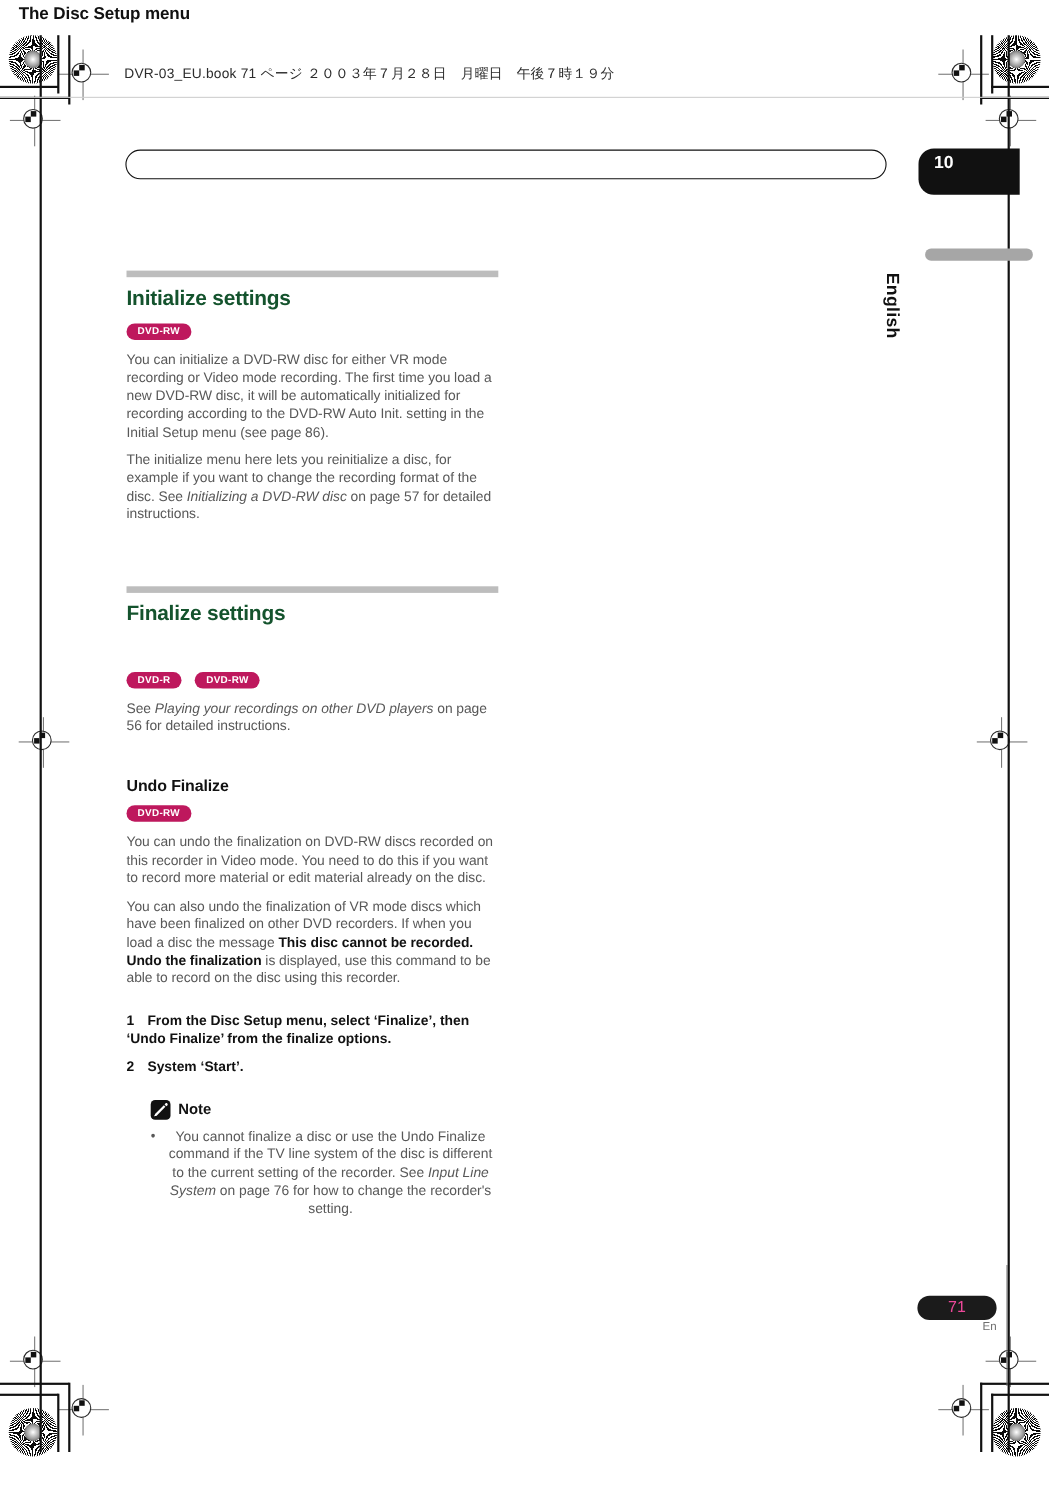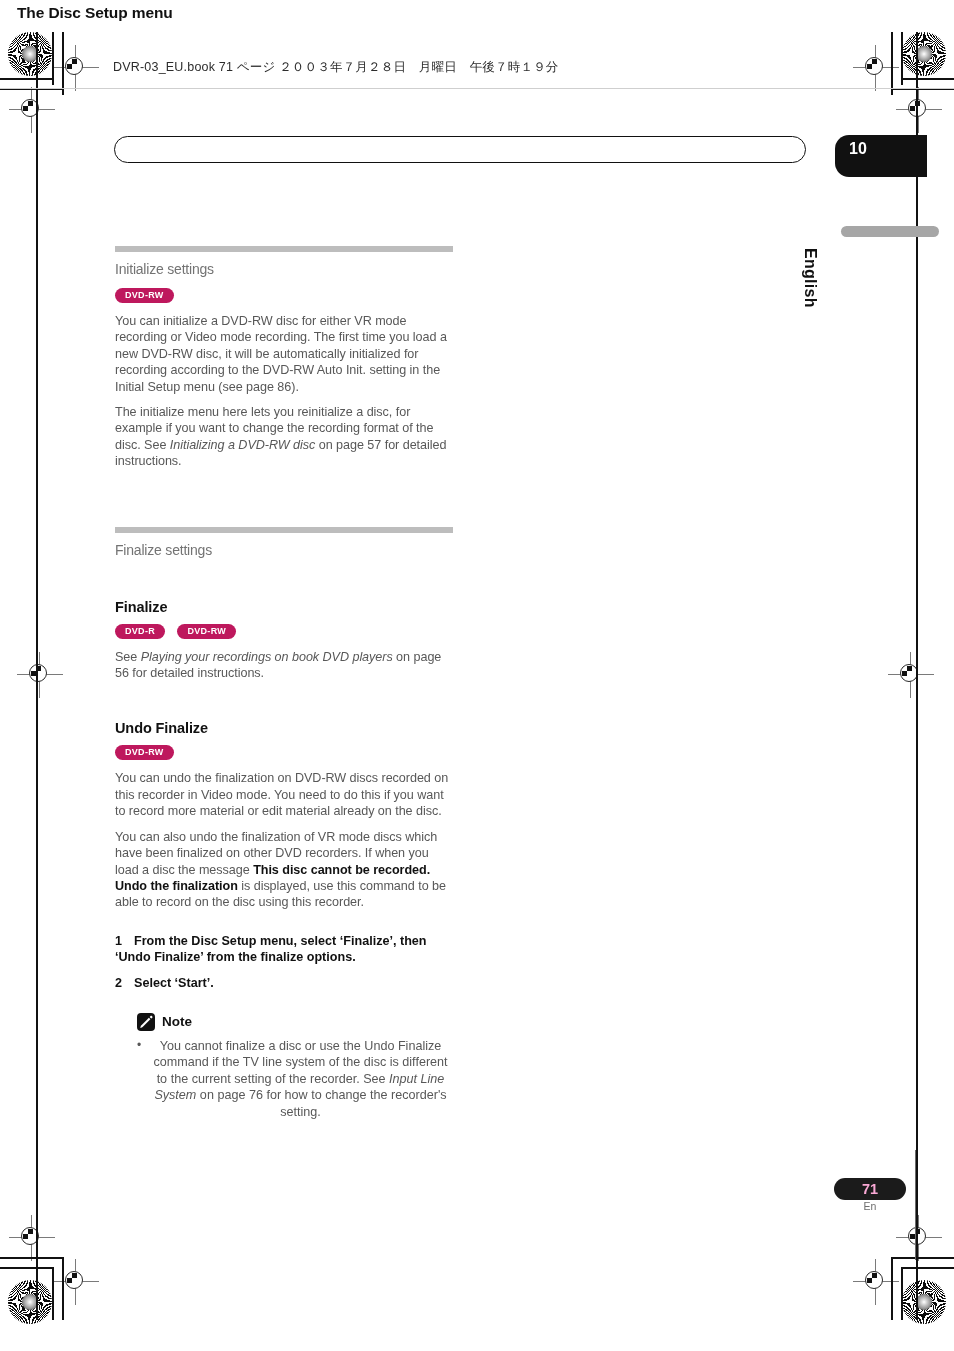--- a/index.html
+++ b/index.html
@@ -169,53 +169,53 @@
     left: 834px;
     top: 1178px;
     width: 72px;
     height: 22px;
     background: #1b1b1b;
     border-radius: 11px;
   }
   .pagenum-pill span {
     display: block;
     text-align: center;
-    color: #f9a8d4;
+    color: #ec4899;
     font-size: 14.5px;
-    font-weight: bold;
+    font-weight: normal;
     line-height: 22px;
   }
   .pagenum-sub {
     position: absolute;
     left: 834px;
     top: 1200px;
     width: 72px;
-    text-align: center;
+    text-align: right;
     font-size: 10.5px;
     color: #6e6e6e;
   }
 
   
   .col {
     position: absolute;
     left: 115px;
     top: 246px;
     width: 338px;
   }
   .rule {
     width: 338px;
     height: 6px;
     background: #bdbdbd;
     margin: 0 0 9px 0;
   }
   h1.sec {
     margin: 0 0 11px 0;
-    font-size: 14px;
-    font-weight: normal;
-    color: #737373;
+    font-size: 19px;
+    font-weight: bold;
+    color: #14532d;
     letter-spacing: -0.2px;
   }
   h2.sub {
     margin: 0 0 9px 0;
     font-size: 14.5px;
     font-weight: bold;
     color: #111;
     letter-spacing: -0.1px;
   }
   .badges {
@@ -420,40 +420,39 @@
     <p class="body">You can initialize a DVD-RW disc for either VR mode recording or Video mode recording. The first time you load a new DVD-RW disc, it will be automatically initialized for recording according to the DVD-RW Auto Init. setting in the Initial Setup menu (see page 86).</p>
     <p class="body"><span>The initialize menu here lets you reinitialize a disc, for example if you want to change the recording format of the disc. See </span><i>Initializing a DVD-RW disc</i><span> on page 57 for detailed instructions.</span></p>
 
     <div class="gap-lg"></div>
 
     <div class="rule"></div>
     <h1 class="sec">Finalize settings</h1>
 
     <div class="gap-md"></div>
 
-    <h2 class="sub">Finalize</h2>
     <div class="badges">
       <span class="badge">DVD-R</span>
       <span class="badge">DVD-RW</span>
     </div>
-    <p class="body"><span>See </span><i>Playing your recordings on book DVD players</i><span> on page 56 for detailed instructions.</span></p>
+    <p class="body"><span>See </span><i>Playing your recordings on other DVD players</i><span> on page 56 for detailed instructions.</span></p>
 
     <div class="gap-md"></div>
 
     <h2 class="sub">Undo Finalize</h2>
     <div class="badges">
       <span class="badge">DVD-RW</span>
     </div>
     <p class="body">You can undo the finalization on DVD-RW discs recorded on this recorder in Video mode. You need to do this if you want to record more material or edit material already on the disc.</p>
     <p class="body"><span>You can also undo the finalization of VR mode discs which have been finalized on other DVD recorders. If when you load a disc the message </span><b>This disc cannot be recorded. Undo the finalization</b><span> is displayed, use this command to be able to record on the disc using this recorder.</span></p>
 
     <div class="gap-sm"></div>
 
     <div class="step"><span class="num">1</span><span>From the Disc Setup menu, select ‘Finalize’, then ‘Undo Finalize’ from the finalize options.</span></div>
-    <div class="step"><span class="num">2</span><span>Select ‘Start’.</span></div>
+    <div class="step"><span class="num">2</span><span>System ‘Start’.</span></div>
 
     <div class="gap-sm"></div>
 
     <div class="note-head">
       <span class="note-icon">
         <svg width="18" height="18" viewBox="0 0 18 18" aria-hidden="true">
           <path d="M4.2 12.6 L3.3 14.8 L5.6 14.0 L13.4 6.2 L11.9 4.7 Z" fill="#ffffff"></path>
           <path d="M12.6 4.0 L13.4 3.2 C13.9 2.7 14.6 2.7 15.1 3.2 C15.6 3.7 15.6 4.4 15.1 4.9 L14.2 5.6 Z" fill="#ffffff"></path>
           <path d="M4.2 12.6 L3.3 14.8 L5.6 14.0 Z" fill="#ffffff"></path>
         </svg>

